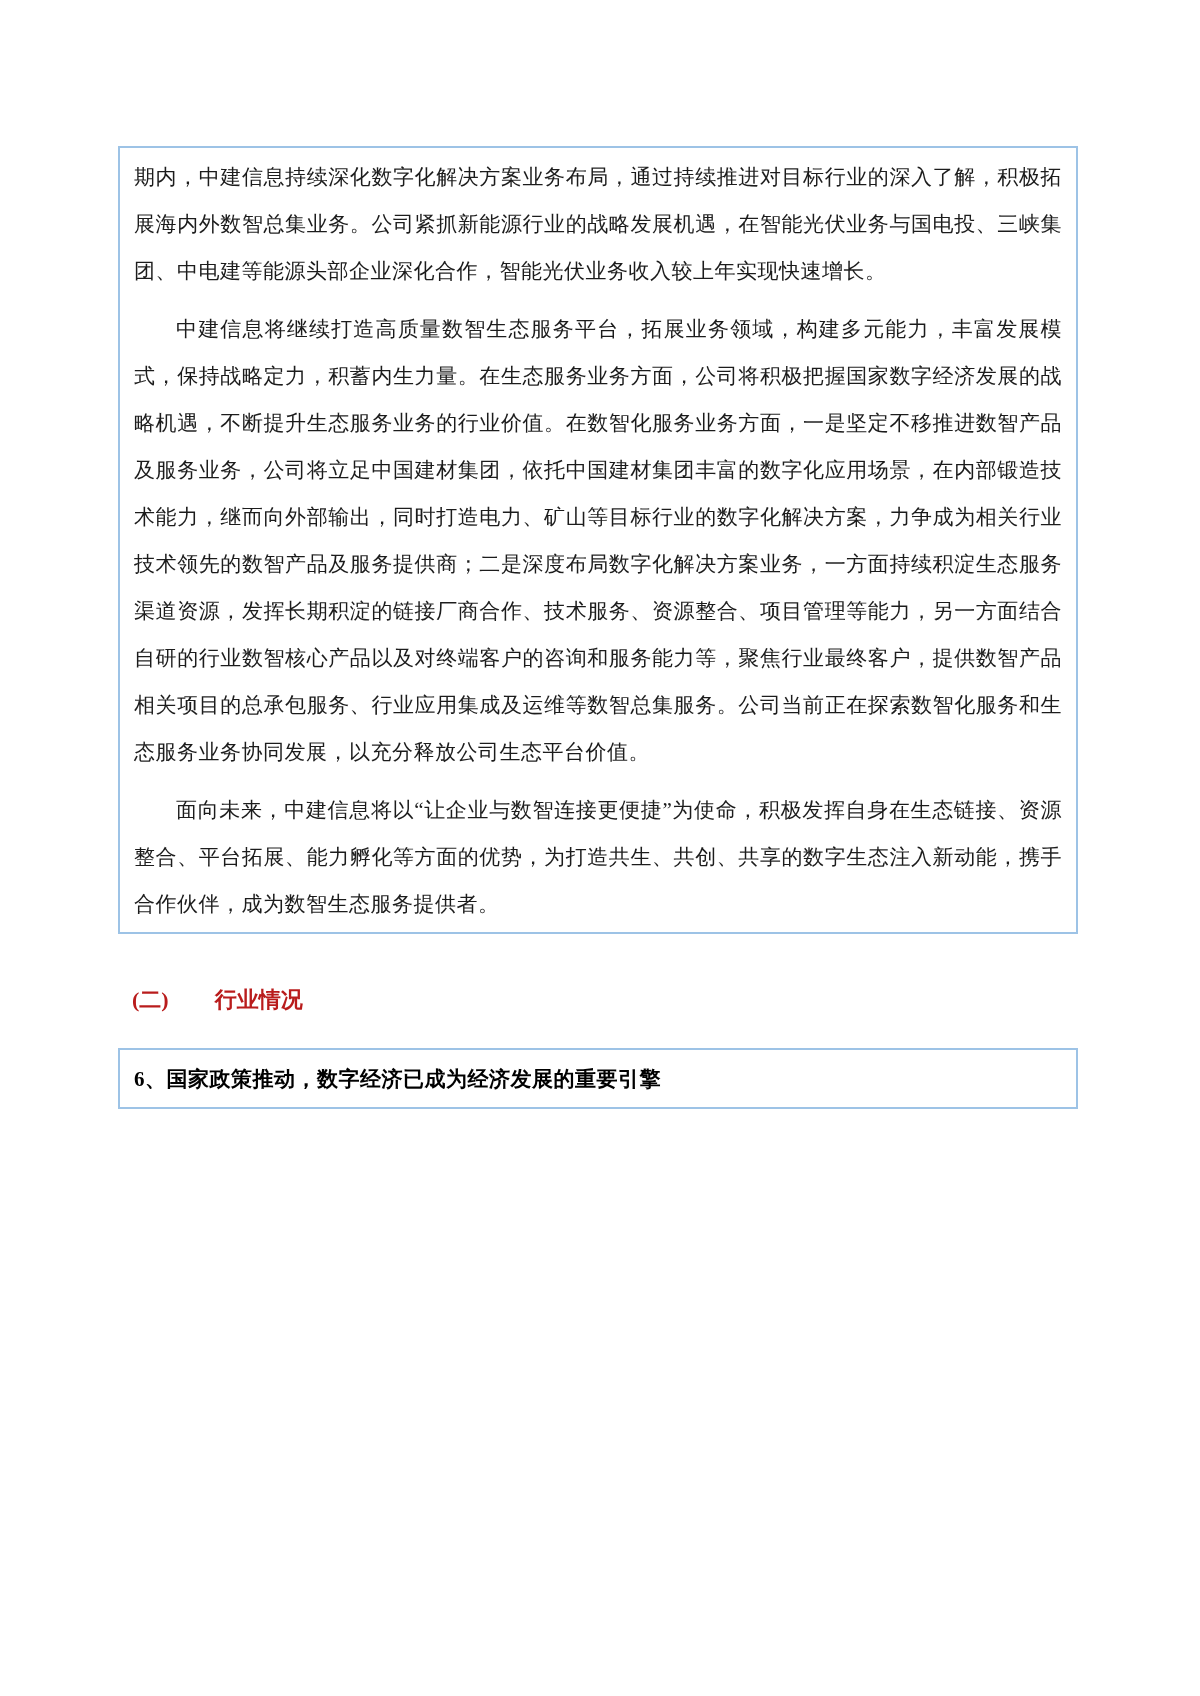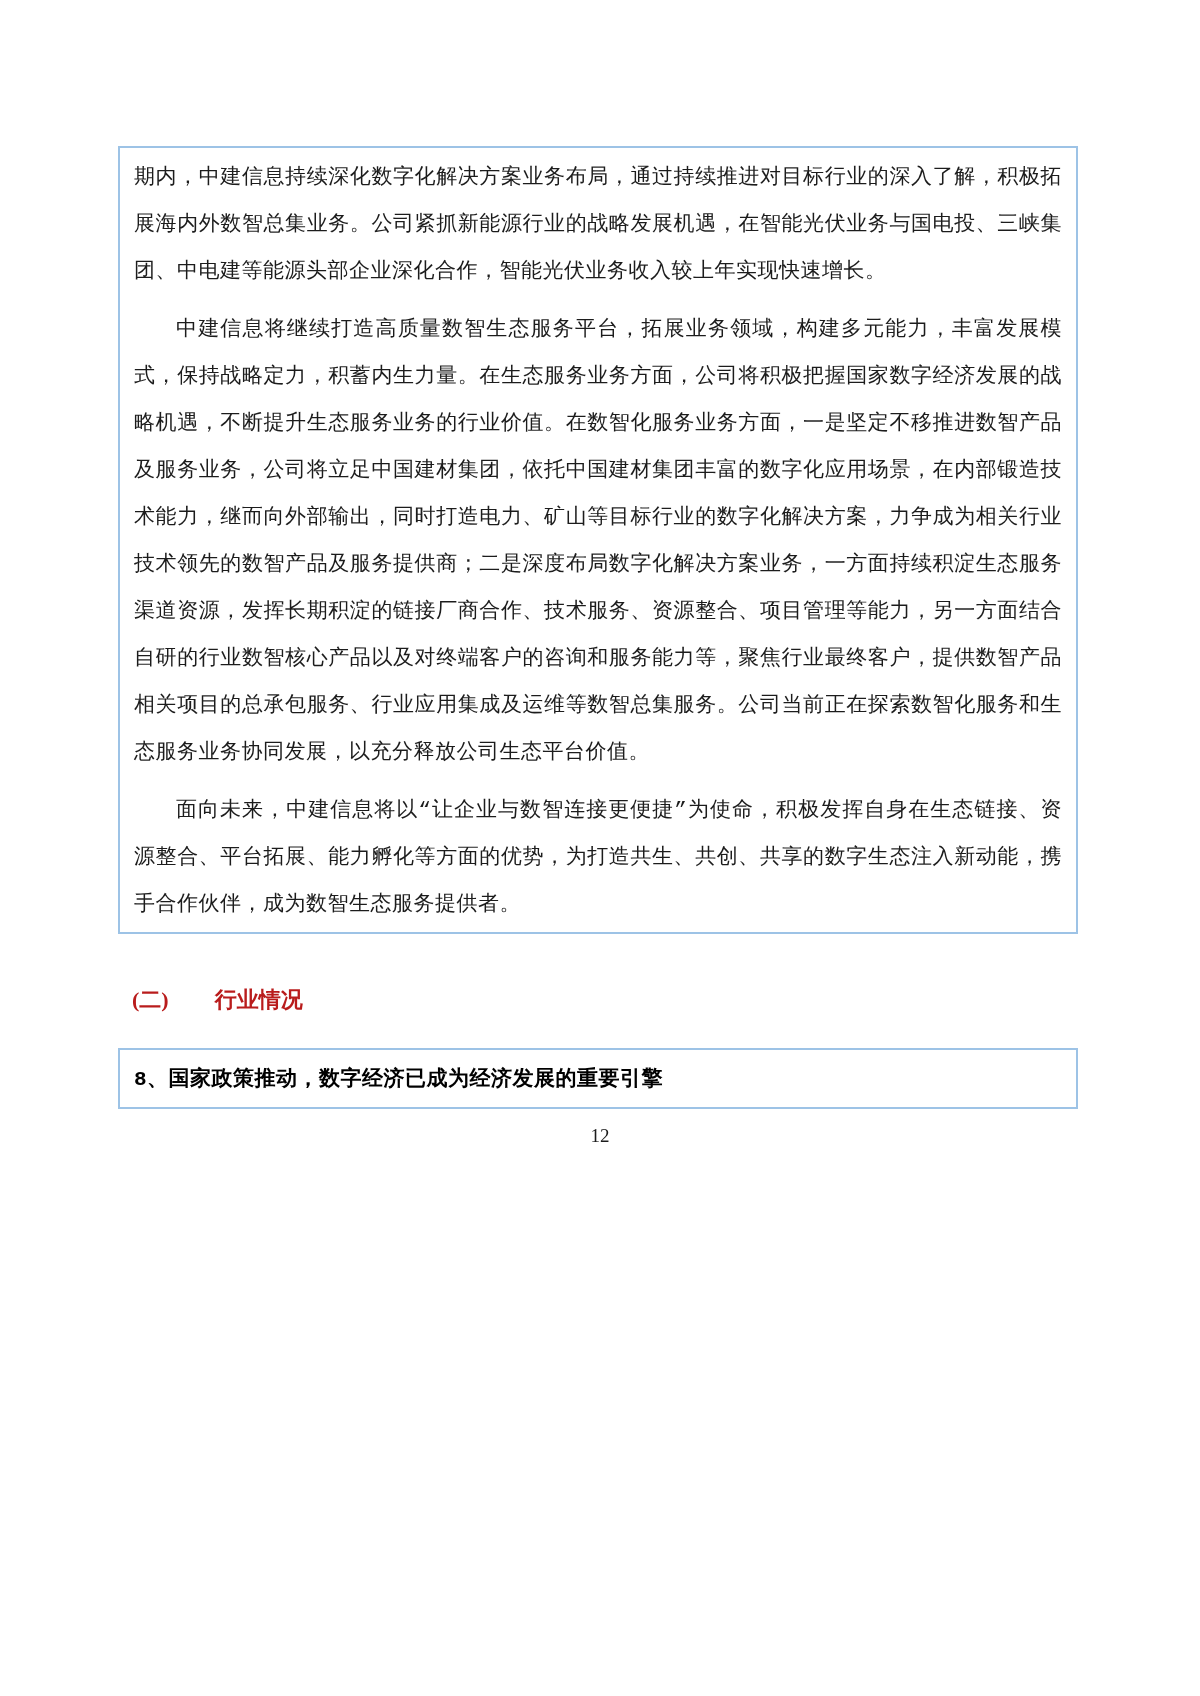--- a/index.html
+++ b/index.html
@@ -17,21 +17,20 @@
     --box-border: #9dc3e6;
   }
   .doc {
     padding-top: 146px;
   }
   .text-box {
     margin: 0 122px 0 118px;
     border: 2px solid var(--box-border);
     padding: 6px 14px 4px 14px;
     background: #ffffff;
-    font-family: Liberation Mono, monospace;
   }
   .text-box p {
     margin: 0 0 11px 0;
     font-size: 21px;
     line-height: 47px;
     text-align: justify;
     text-justify: inter-ideograph;
     letter-spacing: 0.5px;
   }
   .text-box p:last-child {
@@ -77,18 +76,17 @@
     <p>期内，中建信息持续深化数字化解决方案业务布局，通过持续推进对目标行业的深入了解，积极拓展海内外数智总集业务。公司紧抓新能源行业的战略发展机遇，在智能光伏业务与国电投、三峡集团、中电建等能源头部企业深化合作，智能光伏业务收入较上年实现快速增长。</p>
     <p class="indent">中建信息将继续打造高质量数智生态服务平台，拓展业务领域，构建多元能力，丰富发展模式，保持战略定力，积蓄内生力量。在生态服务业务方面，公司将积极把握国家数字经济发展的战略机遇，不断提升生态服务业务的行业价值。在数智化服务业务方面，一是坚定不移推进数智产品及服务业务，公司将立足中国建材集团，依托中国建材集团丰富的数字化应用场景，在内部锻造技术能力，继而向外部输出，同时打造电力、矿山等目标行业的数字化解决方案，力争成为相关行业技术领先的数智产品及服务提供商；二是深度布局数字化解决方案业务，一方面持续积淀生态服务渠道资源，发挥长期积淀的链接厂商合作、技术服务、资源整合、项目管理等能力，另一方面结合自研的行业数智核心产品以及对终端客户的咨询和服务能力等，聚焦行业最终客户，提供数智产品相关项目的总承包服务、行业应用集成及运维等数智总集服务。公司当前正在探索数智化服务和生态服务业务协同发展，以充分释放公司生态平台价值。</p>
     <p class="indent">面向未来，中建信息将以“让企业与数智连接更便捷”为使命，积极发挥自身在生态链接、资源整合、平台拓展、能力孵化等方面的优势，为打造共生、共创、共享的数字生态注入新动能，携手合作伙伴，成为数智生态服务提供者。</p>
   </div>
 
   <div class="section-heading">
     <span class="sec-num">(二)</span><span>行业情况</span>
   </div>
 
   <div class="text-box">
-    <p class="box-heading">8、国家政策推动，数字经济已成为经济发展的重要引擎</p>
+    <p class="box-heading">6、国家政策推动，数字经济已成为经济发展的重要引擎</p>
   </div>
 
-  <div class="page-footer">12</div>
 
 </div>
 
 </body></html>

